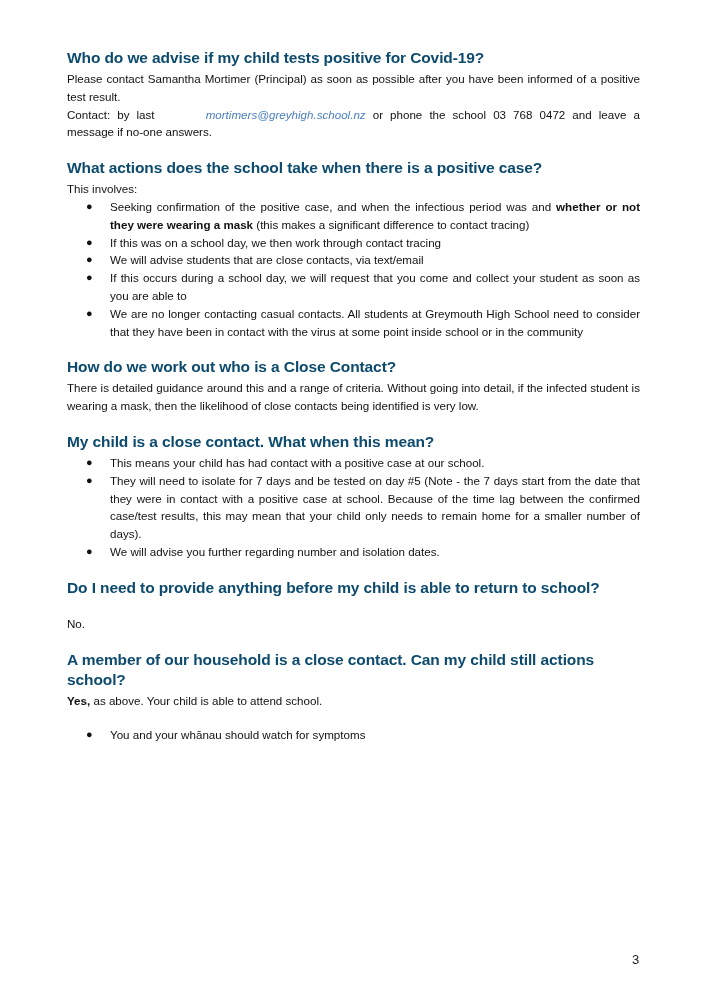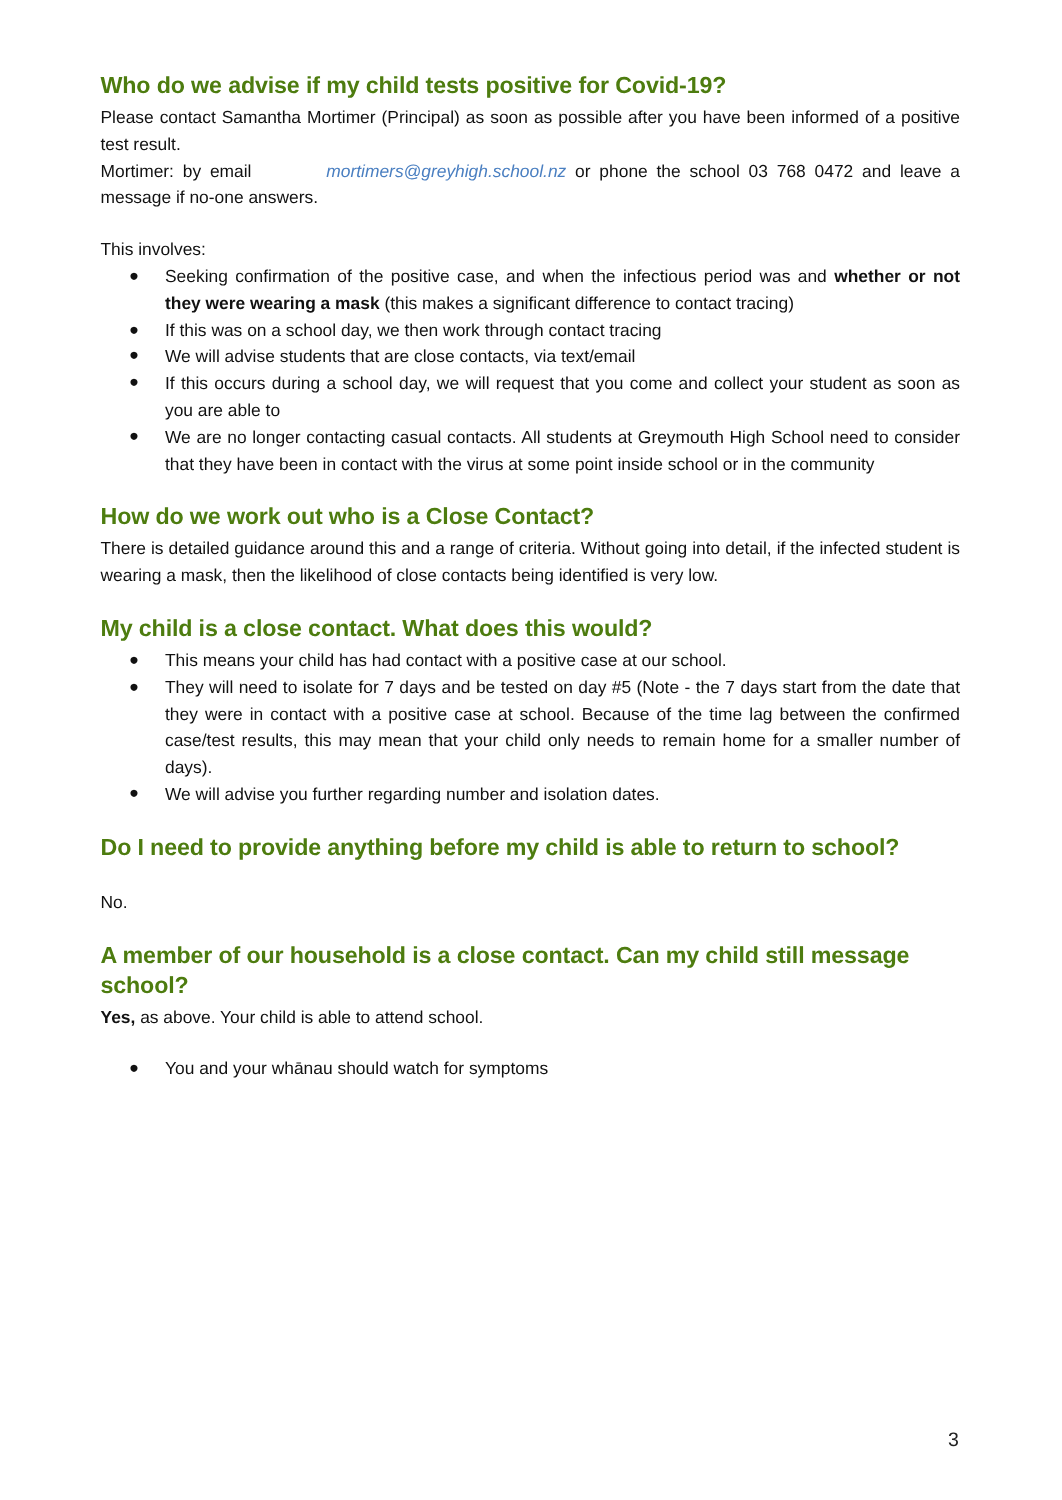--- a/index.html
+++ b/index.html
@@ -1,75 +1,76 @@
 <!DOCTYPE html>
 <html><head>
 <meta charset="utf-8">
 <style>
   html, body { margin: 0; padding: 0; background: #ffffff; }
   body { width: 708px; height: 1000px; position: relative; overflow: hidden;
          font-family: "Liberation Sans", sans-serif; color: #111; }
   .page { position: absolute; left: 67px; top: 48px; width: 573px; }
-  .q { color: #4d7c0f; font-weight: bold; font-size: 15.5px; line-height: 20px; margin: 0 0 2px 0; letter-spacing: -0.1px; }
+  .q { color: #0c4a6e; font-weight: bold; font-size: 15.5px; line-height: 20px; margin: 0 0 2px 0; letter-spacing: -0.1px; }
   .p { font-size: 11.6px; line-height: 17.8px; margin: 0; text-align: justify; }
   .block { margin-bottom: 17px; }
   ul { margin: 0; padding: 0 0 0 43px; list-style: none; }
   li { font-size: 11.6px; line-height: 17.8px; position: relative; text-align: justify; }
   li .dot { position: absolute; left: -24px; top: 0; font-size: 11px; }
   .email { color: #4a7fc1; font-style: italic; margin-left: 44px; }
   b { font-weight: bold; }
   .pagenum { position: absolute; left: 632px; top: 952px; font-size: 13px; color: #222; }
   .q-wide { text-align: justify; text-align-last: left; line-height: 22px; }
 </style>
 </head>
 <body>
 
 <div class="page">
 
   <div class="block">
     <h2 class="q">Who do we advise if my child tests positive for Covid-19?</h2>
     <p class="p">Please contact Samantha Mortimer (Principal) as soon as possible after you have been informed of a positive test result.</p>
-    <p class="p"><span>Mortimer:  by email </span><a class="email">mortimers@greyhigh.school.nz</a><span>  or phone the school 03 768 0472 and leave a message if no-one answers.</span></p>
+    <p class="p"><span>Contact:  by last </span><a class="email">mortimers@greyhigh.school.nz</a><span>  or phone the school 03 768 0472 and leave a message if no-one answers.</span></p>
   </div>
 
   <div class="block">
+    <h2 class="q">What actions does the school take when there is a positive case?</h2>
     <p class="p">This involves:</p>
     <ul>
       <li><span class="dot">●</span><span>Seeking confirmation of the positive case, and when the infectious period was and </span><b>whether or not they were wearing a mask</b><span> (this makes a significant difference to contact tracing)</span></li>
       <li><span class="dot">●</span><span>If this was on a school day, we then work through contact tracing</span></li>
       <li><span class="dot">●</span><span>We will advise students that are close contacts, via text/email</span></li>
       <li><span class="dot">●</span><span>If this occurs during a school day, we will request that you come and collect your student as soon as you are able to</span></li>
       <li><span class="dot">●</span><span>We are no longer contacting casual contacts.  All students at Greymouth High School need to consider that they have been in contact with the virus at some point inside school or in the community</span></li>
     </ul>
   </div>
 
   <div class="block">
     <h2 class="q">How do we work out who is a Close Contact?</h2>
     <p class="p">There is detailed guidance around this and a range of criteria. Without going into detail, if the infected student is wearing a mask, then the likelihood of close contacts being identified is very low.</p>
   </div>
 
   <div class="block">
-    <h2 class="q">My child is a close contact. What does this would?</h2>
+    <h2 class="q">My child is a close contact. What when this mean?</h2>
     <ul>
       <li><span class="dot">●</span><span>This means your child has had contact with a positive case at our school.</span></li>
       <li><span class="dot">●</span><span>They will need to isolate for 7 days and be tested on day #5 (Note - the 7 days start from the date that they were in contact with a positive case at school.  Because of the time lag between the confirmed case/test results, this may mean that your child only needs to remain home for a smaller number of days).</span></li>
       <li><span class="dot">●</span><span>We will advise you further regarding number and isolation dates.</span></li>
     </ul>
   </div>
 
   <div class="block">
     <h2 class="q">Do I need to provide anything before my child is able to return to school?</h2>
   </div>
 
   <div class="block">
     <p class="p">No.</p>
   </div>
 
   <div class="block">
-    <h2 class="q">A member of our household is a close contact. Can my child still message school?</h2>
+    <h2 class="q">A member of our household is a close contact. Can my child still actions school?</h2>
     <p class="p"><b>Yes,</b><span> as above.  Your child is able to attend school.</span></p>
   </div>
 
   <div class="block">
     <ul>
       <li><span class="dot">●</span><span>You and your whānau should watch for symptoms</span></li>
     </ul>
   </div>
 
 </div>

